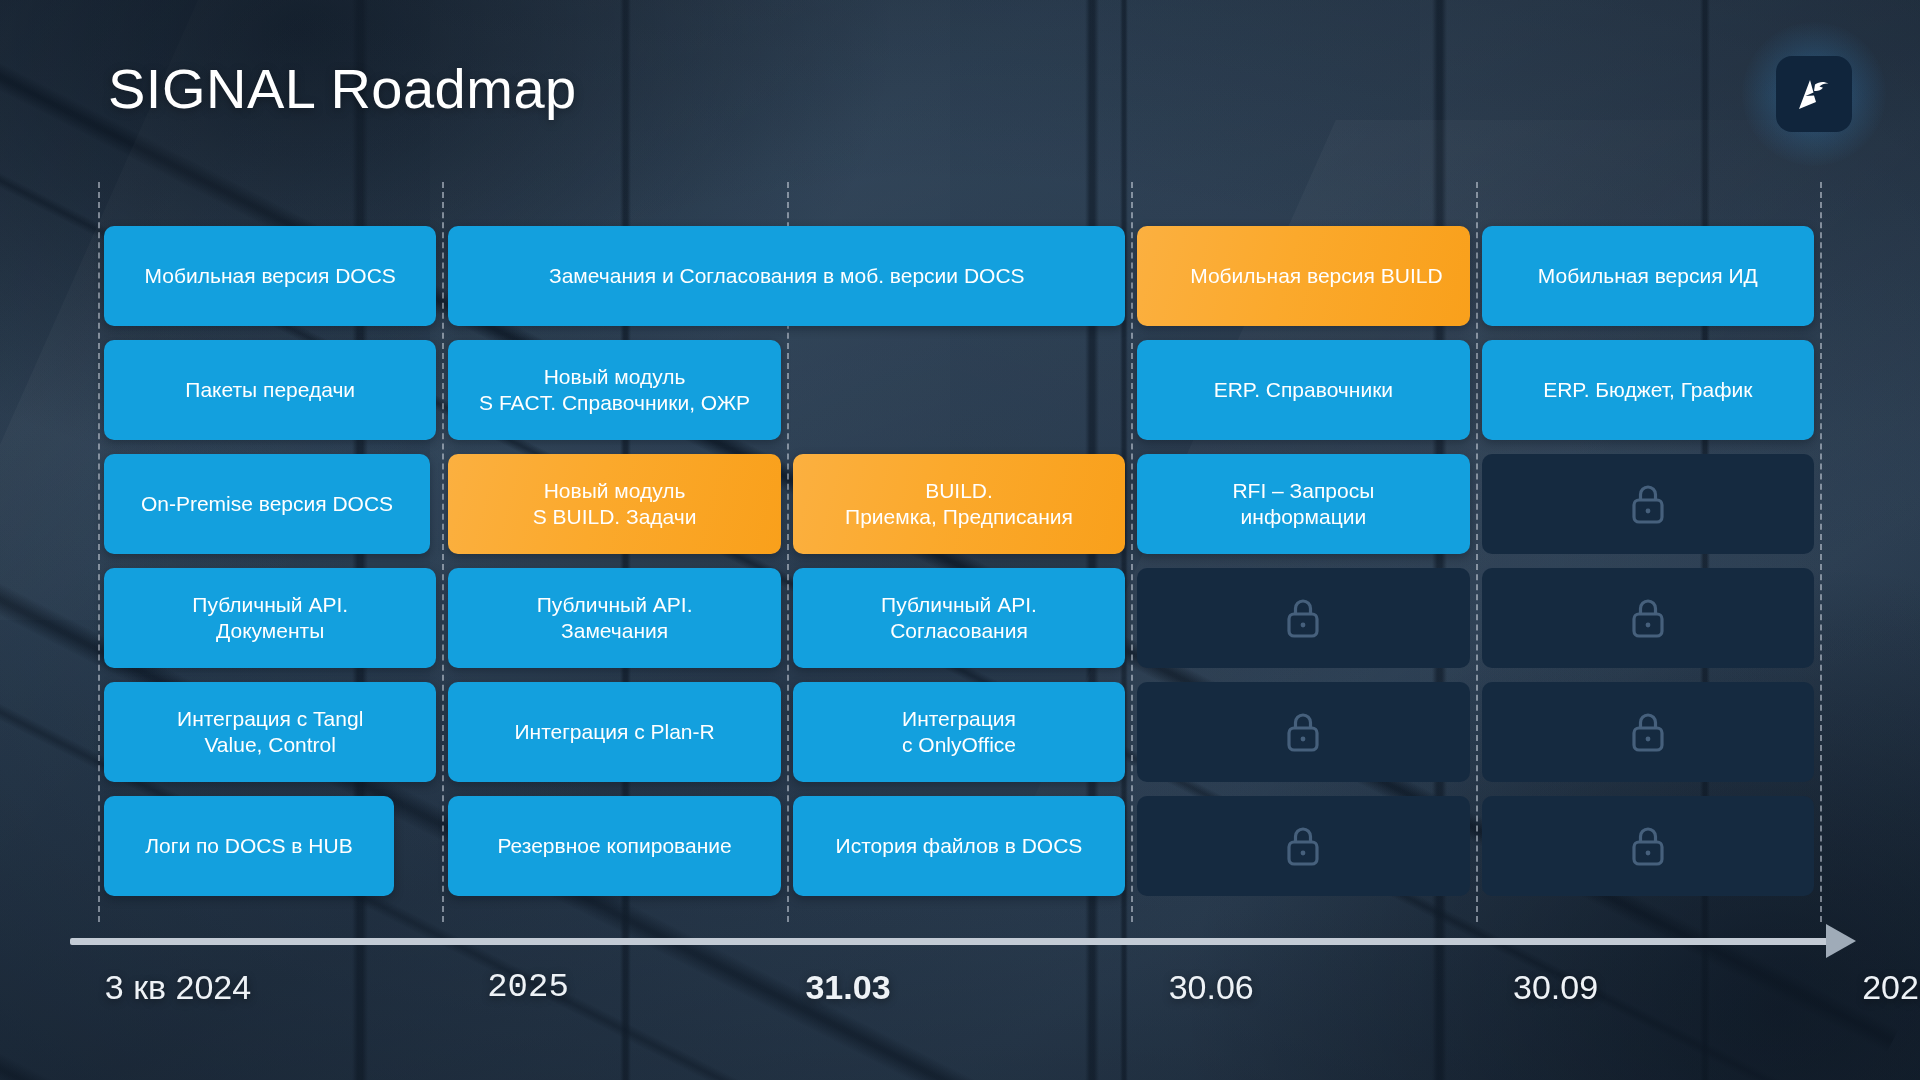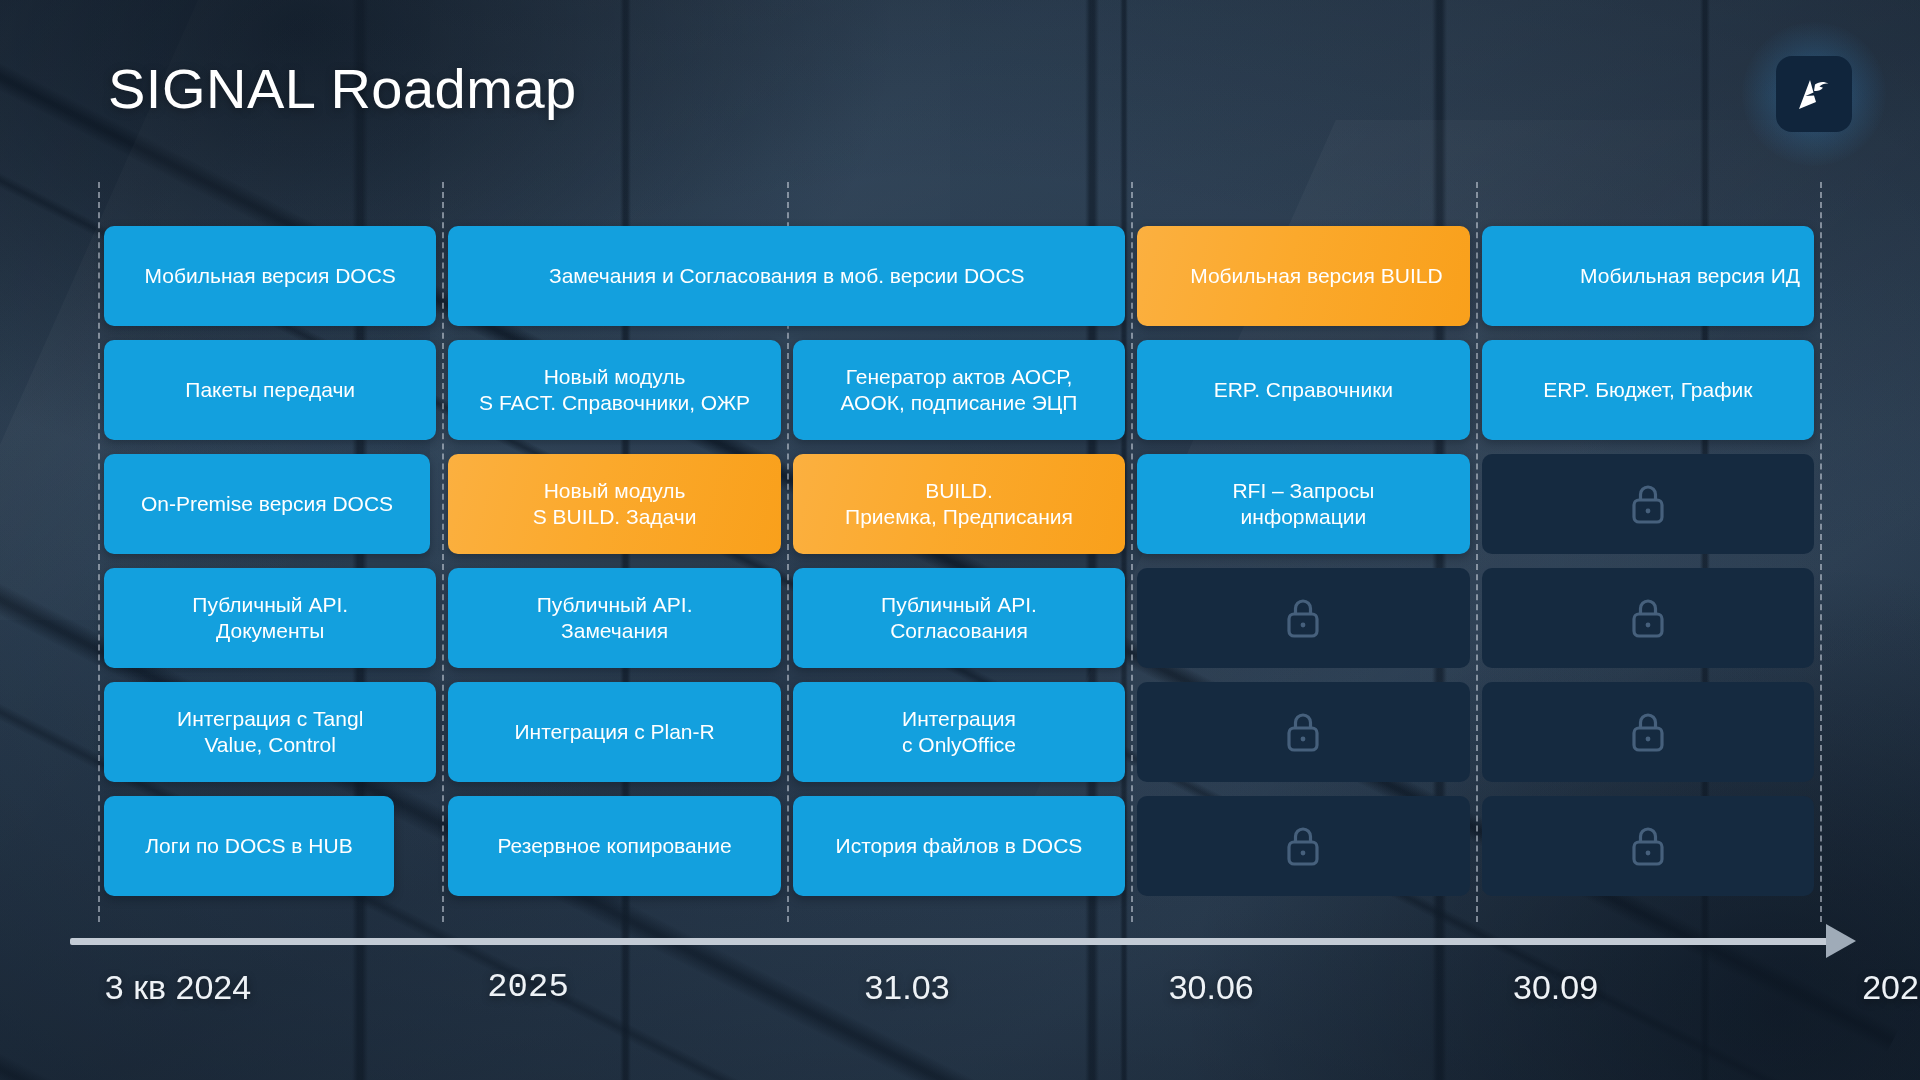--- a/index.html
+++ b/index.html
@@ -228,28 +228,26 @@
         <div class="gridline" style="left: 688.8px;"></div>
         <div class="gridline" style="left: 1033.2px;"></div>
         <div class="gridline" style="left: 1377.6px;"></div>
         <div class="gridline" style="left: 1722px;"></div>
       </div>
     <div class="rows" id="rows">
         <div class="row">
           <div class="card blue" style="left: 6px; width: 332.4px;"><span>Мобильная версия DOCS</span></div>
           <div class="card blue" style="left: 350.4px; width: 676.8px;"><span>Замечания и Согласования в моб. версии DOCS</span></div>
           <div class="card orange" style="left: 1039.2px; width: 332.4px; padding-left: 40px;"><span>Мобильная версия BUILD</span></div>
-          <div class="card blue" style="left: 1383.6px; width: 332.4px; justify-content: flex-end;"><span>Мобильная версия ИД</span></div>
+          <div class="card blue" style="left: 1383.6px; width: 332.4px;"><span>Мобильная версия ИД</span></div>
         </div>
         <div class="row">
           <div class="card blue" style="left: 6px; width: 332.4px;"><span>Пакеты передачи</span></div>
           <div class="card blue" style="left: 350.4px; width: 332.4px;"><span>Новый модуль
 S FACT. Справочники, ОЖР</span></div>
-          <div class="card blue" style="left: 694.8px; width: 332.4px;"><span>Генератор актов АОСР,
-АООК, подписание ЭЦП</span></div>
           <div class="card blue" style="left: 1039.2px; width: 332.4px;"><span>ERP. Справочники</span></div>
           <div class="card blue" style="left: 1383.6px; width: 332.4px;"><span>ERP. Бюджет, График</span></div>
         </div>
         <div class="row">
           <div class="card blue" style="left: 6px; width: 326px;"><span>On-Premise версия DOCS</span></div>
           <div class="card orange" style="left: 350.4px; width: 332.4px;"><span>Новый модуль
 S BUILD. Задачи</span></div>
           <div class="card orange" style="left: 694.8px; width: 332.4px;"><span>BUILD.
 Приемка, Предписания</span></div>
           <div class="card blue" style="left: 1039.2px; width: 332.4px;"><span>RFI – Запросы
@@ -311,19 +309,19 @@
             </svg></div>
         </div>
       </div>
   </div>
 
   <div class="axis-line"></div>
   <div class="axis-arrow"></div>
   <div id="axis-labels">
       <div class="axis-label" style="left: 178px;">3 кв 2024</div>
       <div class="axis-label" style="left: 528px; font-family: Liberation Mono, monospace;">2025</div>
-      <div class="axis-label" style="left: 907px;">31.03</div>
+      <div class="axis-label" style="left: 848px; font-weight: bold;">31.03</div>
       <div class="axis-label" style="left: 1211.2px;">30.06</div>
       <div class="axis-label" style="left: 1555.6px;">30.09</div>
       <div class="axis-label" style="left: 1900px;">2026</div>
     </div>
 
 </div>
 
 </body></html>

